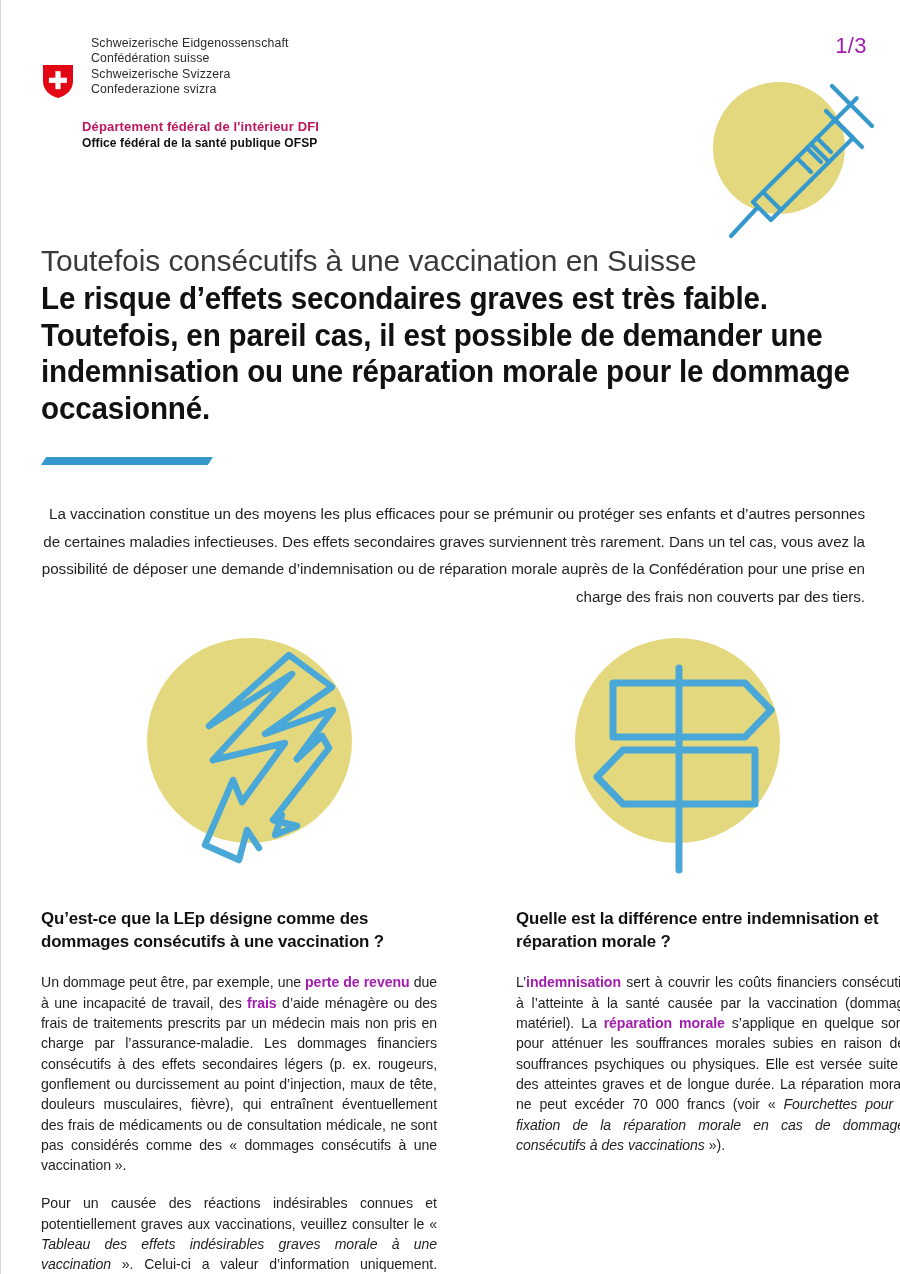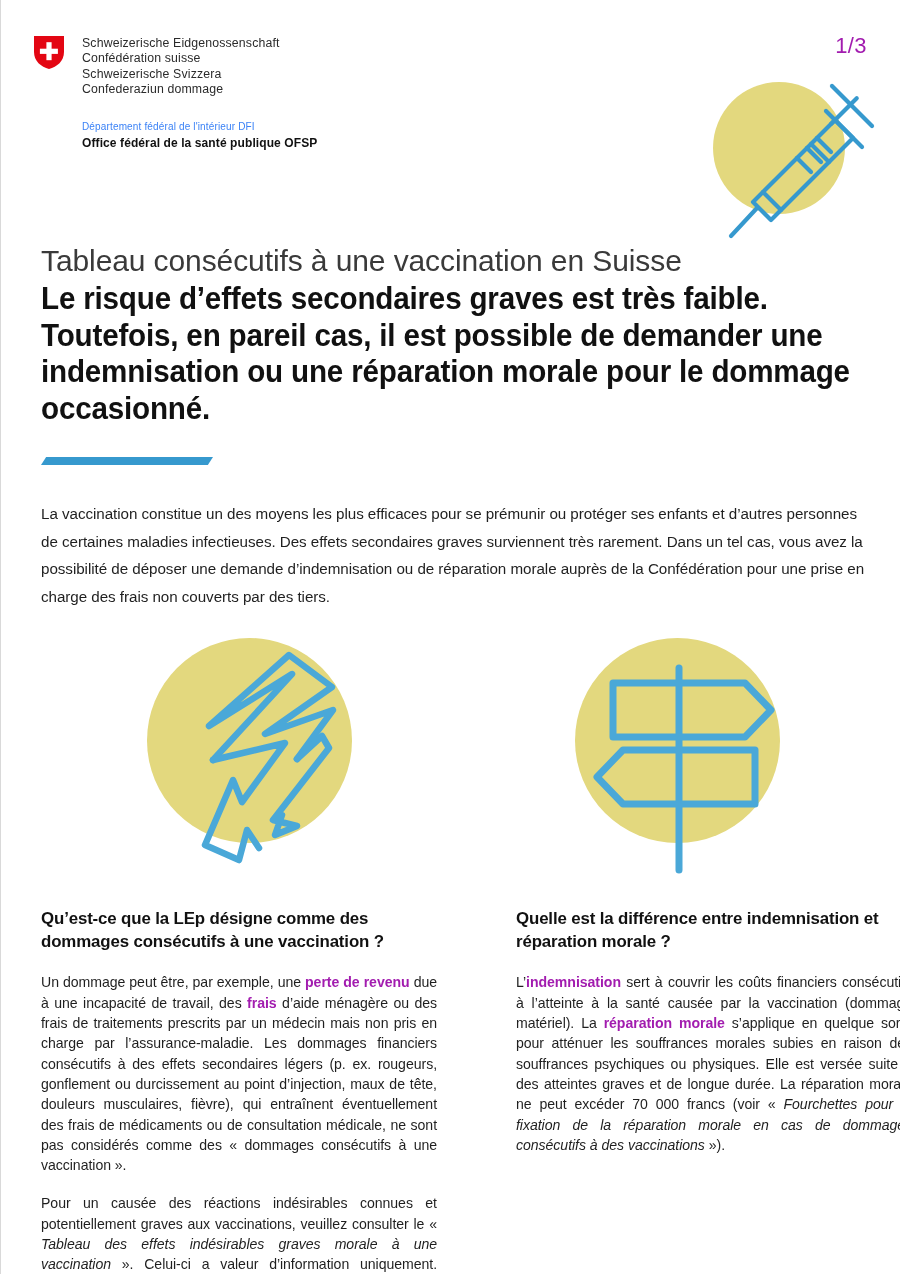--- a/index.html
+++ b/index.html
@@ -9,29 +9,29 @@
     background:#ffffff;
     font-family:"Liberation Sans", sans-serif;
     color:#1a1a1a;
     position:relative;
     overflow:hidden;
     border-left:1px solid #d9d9d9;
   }
 
   
   .header { position:absolute; left:0; top:0; width:900px; height:230px; }
-  .logo-row { position:absolute; left:33px; top:36px; display:flex; align-items:flex-start; }
+  .logo-row { position:absolute; left:42px; top:36px; display:flex; align-items:flex-end; }
   .shield { width:30px; height:33px; flex:none; }
   .logo-lines { margin-left:18px; }
   .logo-lines .ln {
     font-size:12.3px; line-height:15.4px; color:#2b2b2b;
     letter-spacing:.15px; white-space:nowrap;
   }
   .dept { position:absolute; left:81px; top:119px; }
-  .dept .d1 { font-size:10px; line-height:16px; color:#3b82f6; letter-spacing:.15px; }
+  .dept .d1 { font-size:13px; line-height:16px; color:#be185d; letter-spacing:.15px;font-weight:bold; }
   .dept .d2 { font-size:12px; line-height:16px; color:#111; font-weight:bold; letter-spacing:.1px; }
 
   .pagenum {
     position:absolute; right:34px; top:33px;
     font-size:22px; color:#a21caf; letter-spacing:.4px;
   }
 
   .syringe-badge { position:absolute; left:712px; top:82px; width:132px; height:132px; }
   .syringe-badge .disc {
     position:absolute; left:0; top:0; width:132px; height:132px;
@@ -58,20 +58,21 @@
     position:absolute; left:40px; top:457px;
     width:172px; height:8px; background:#3699ce;
     clip-path: polygon(3% 0, 100% 0, 97% 100%, 0 100%);
   }
 
   
   .intro {
     position:absolute; left:40px; top:485px; width:824px;
     font-size:15.2px; line-height:27.5px; color:#1f1f1f;
     letter-spacing:-.05px;
+    text-align:right;
   }
 
   
   .icon-row { position:absolute; left:0; top:630px; width:900px; height:250px; }
   .icon-cell { position:absolute; width:250px; height:250px; }
   .icon-cell.left { left:146px; }
   .icon-cell.right { left:574px; }
   .icon-cell .disc {
     position:absolute; left:0; top:8px; width:205px; height:205px;
     border-radius:50%; background:#e3d87e;
@@ -108,21 +109,21 @@
   <div class="logo-row">
     <svg class="shield" viewBox="0 0 30 33">
       <path d="M0 0 H30 V16 C30 25 23 31 15 33 C7 31 0 25 0 16 Z" fill="#e30613"></path>
       <rect x="12.4" y="6.2" width="5.2" height="18" fill="#ffffff"></rect>
       <rect x="5.9" y="12.7" width="18" height="5.2" fill="#ffffff"></rect>
     </svg>
     <div class="logo-lines">
       <div class="ln">Schweizerische Eidgenossenschaft</div>
       <div class="ln">Confédération suisse</div>
       <div class="ln">Schweizerische Svizzera</div>
-      <div class="ln">Confederaziun dommage</div>
+      <div class="ln">Confederazione svizra</div>
     </div>
   </div>
 
   <div class="dept">
     <div class="d1">Département fédéral de l'intérieur DFI</div>
     <div class="d2">Office fédéral de la santé publique OFSP</div>
   </div>
 
   <div class="pagenum">1/3</div>
 
@@ -146,21 +147,21 @@
 
         <path d="M44 132 L34 142 L52 160 L62 150"></path>
 
         <path d="M38 148 L12 176"></path>
       </g>
     </svg>
   </div>
 </div>
 
 <div class="title-block">
-  <div class="kicker">Tableau consécutifs à une vaccination en Suisse</div>
+  <div class="kicker">Toutefois consécutifs à une vaccination en Suisse</div>
   <div class="headline">Le risque d’effets secondaires graves est très faible. Toutefois, en pareil cas, il est possible de demander une indemnisation ou une réparation morale pour le dommage occasionné.</div>
 </div>
 
 <div class="rule"></div>
 
 <p class="intro">La vaccination constitue un des moyens les plus efficaces pour se prémunir ou protéger ses enfants et d’autres personnes de certaines maladies infectieuses. Des effets secondaires graves surviennent très rarement. Dans un tel cas, vous avez la possibilité de déposer une demande d’indemnisation ou de réparation morale auprès de la Confédération pour une prise en charge des frais non couverts par des tiers.</p>
 
 <div class="icon-row">
 
   <div class="icon-cell left">

